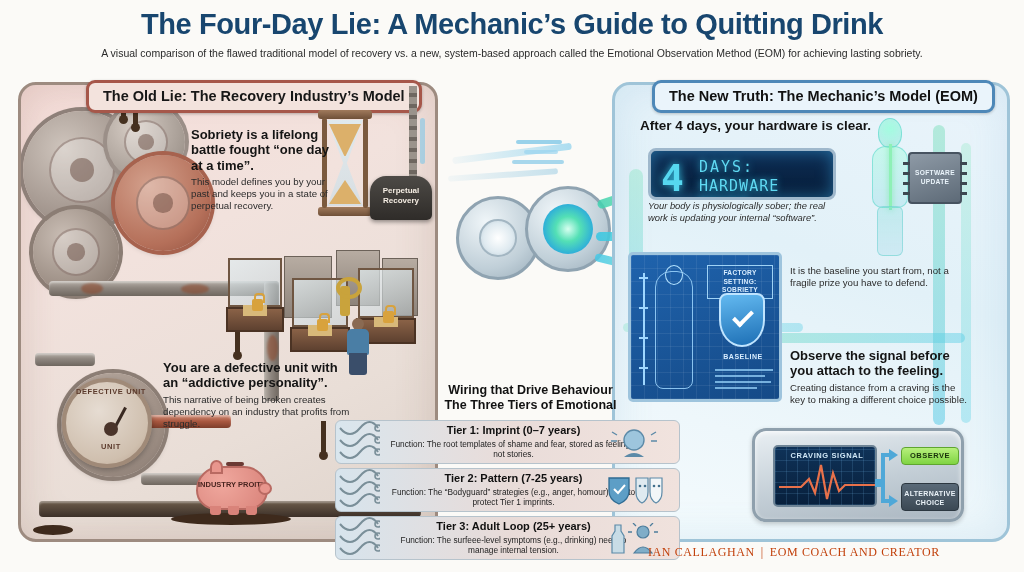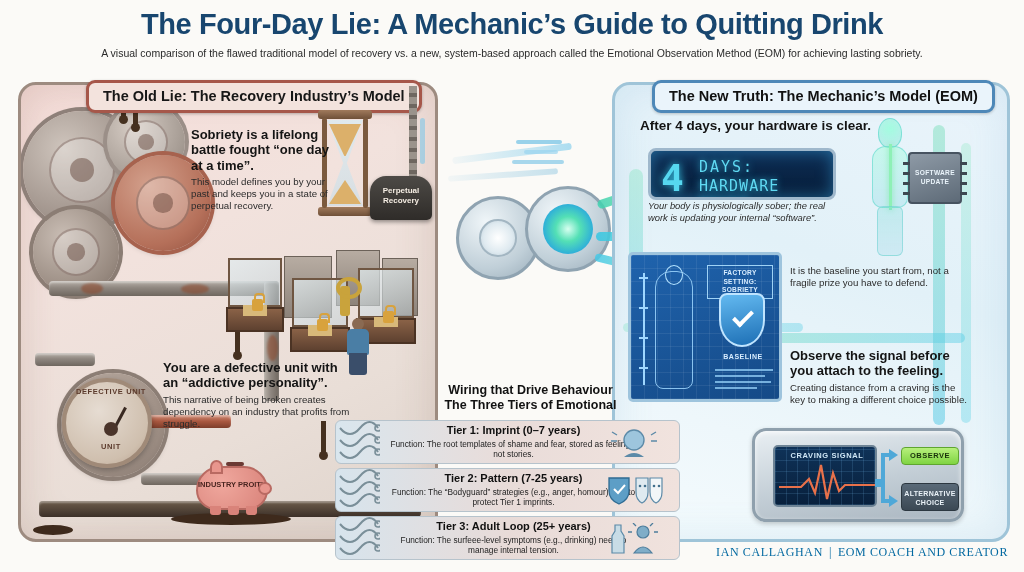--- a/index.html
+++ b/index.html
@@ -366,21 +366,21 @@
   .tier-bd { position:absolute; left:50px; top:18px; width:255px; text-align:center;
              font-size:8.3px; color:#232323; line-height:1.25; }
   .tier-icon { position:absolute; right:14px; top:6px; width:62px; height:32px; }
 
   .braid { position:absolute; left:338px; width:42px; height:38px; }
 
   
   .credits {
     position:absolute; left:648px; top:545px; width:360px;
     font-family:"Liberation Serif", serif;
-    font-size:12px; letter-spacing:.6px; color:#0369a1;text-align:right;
+    font-size:12px; letter-spacing:.6px; color:#c2410c;
   }
   .credits .sep { padding:0 6px; }
 </style>
 </head>
 <body>
 
 <div id="canvas">
 
   <div class="title">
     <span>The Four-Day Lie:</span><span> A Mechanic’s Guide to Quitting Drink</span>

